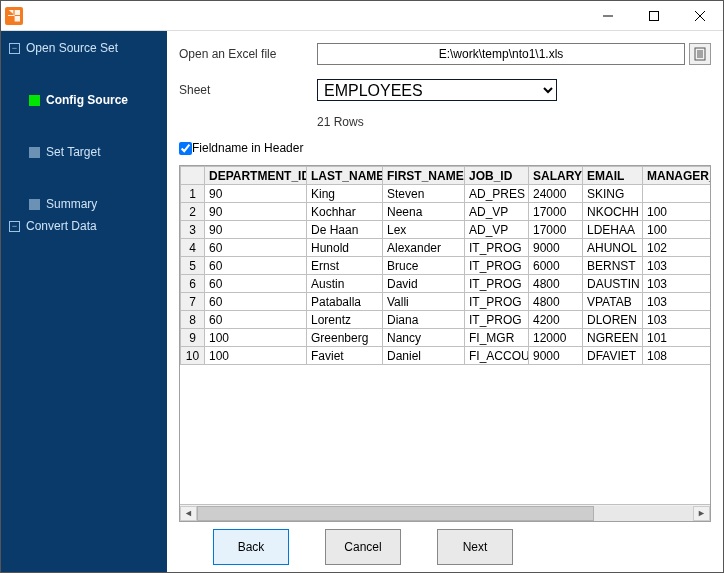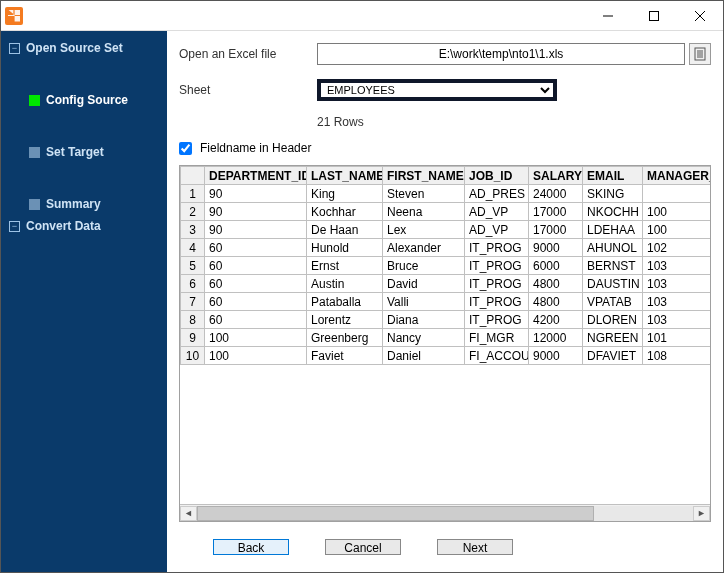--- a/index.html
+++ b/index.html
@@ -80,21 +80,21 @@
     font-size: 9px; line-height: 1;
     color: #9cc2e5;
   }
   .step-box {
     width: 11px; height: 11px;
     background: #6b91b5;
   }
   .step-box.active {
     background: #00e600;
   }
-  .tree-label { color: #cfe3f5; font-weight: bold; }
+  .tree-label { color: #cfe3f5; }
   .tree-node.active .tree-label { color: #fff; font-weight: bold; }
   .main {
     flex: 1;
     display: flex;
     flex-direction: column;
     min-width: 0;
     padding: 12px 12px 0 12px;
   }
   .form-row {
     display: flex;
@@ -118,29 +118,29 @@
     width: 22px; height: 22px;
     border: 1px solid #999;
     margin-left: 4px;
     background: #f0f0f0;
     display: flex; align-items: center; justify-content: center;
   }
   .browse-btn svg { width: 14px; height: 14px; }
   select.sheet-select {
     flex: 0 0 240px;
     height: 22px;
-    border: 4px solid #0f172a;
+    border: 1px solid #0f172a;
     background: #fff;
     font-family: inherit;
-    font-size: 11px;
+    font-size: 16px;
     padding: 0 2px;
   }
   .rows-info { padding-left: 138px; margin-bottom: 12px; color: #333; }
   .checkbox-row {
-    display: flex; align-items: center; gap: 8px;
+    display: flex; align-items: center; gap: 0;
     margin-bottom: 10px;
   }
   .checkbox-row input { margin: 0; }
   .table-wrap {
     flex: 1;
     border: 1px solid #a0a0a0;
     overflow: hidden;
     position: relative;
     min-height: 0;
     display: flex;
@@ -197,21 +197,21 @@
   }
   .button-row {
     height: 50px;
     display: flex;
     align-items: center;
     gap: 36px;
     padding-left: 34px;
   }
   .btn {
     width: 76px;
-    height: 16px;
+    height: 36px;
     border: 1px solid #888;
     background: #e9e9e9;
     font-family: inherit;
     font-size: 12px;
     cursor: pointer;
   }
   .btn.primary {
     border: 1px solid #0078d7;
     background: #e5f1fb;
   }

